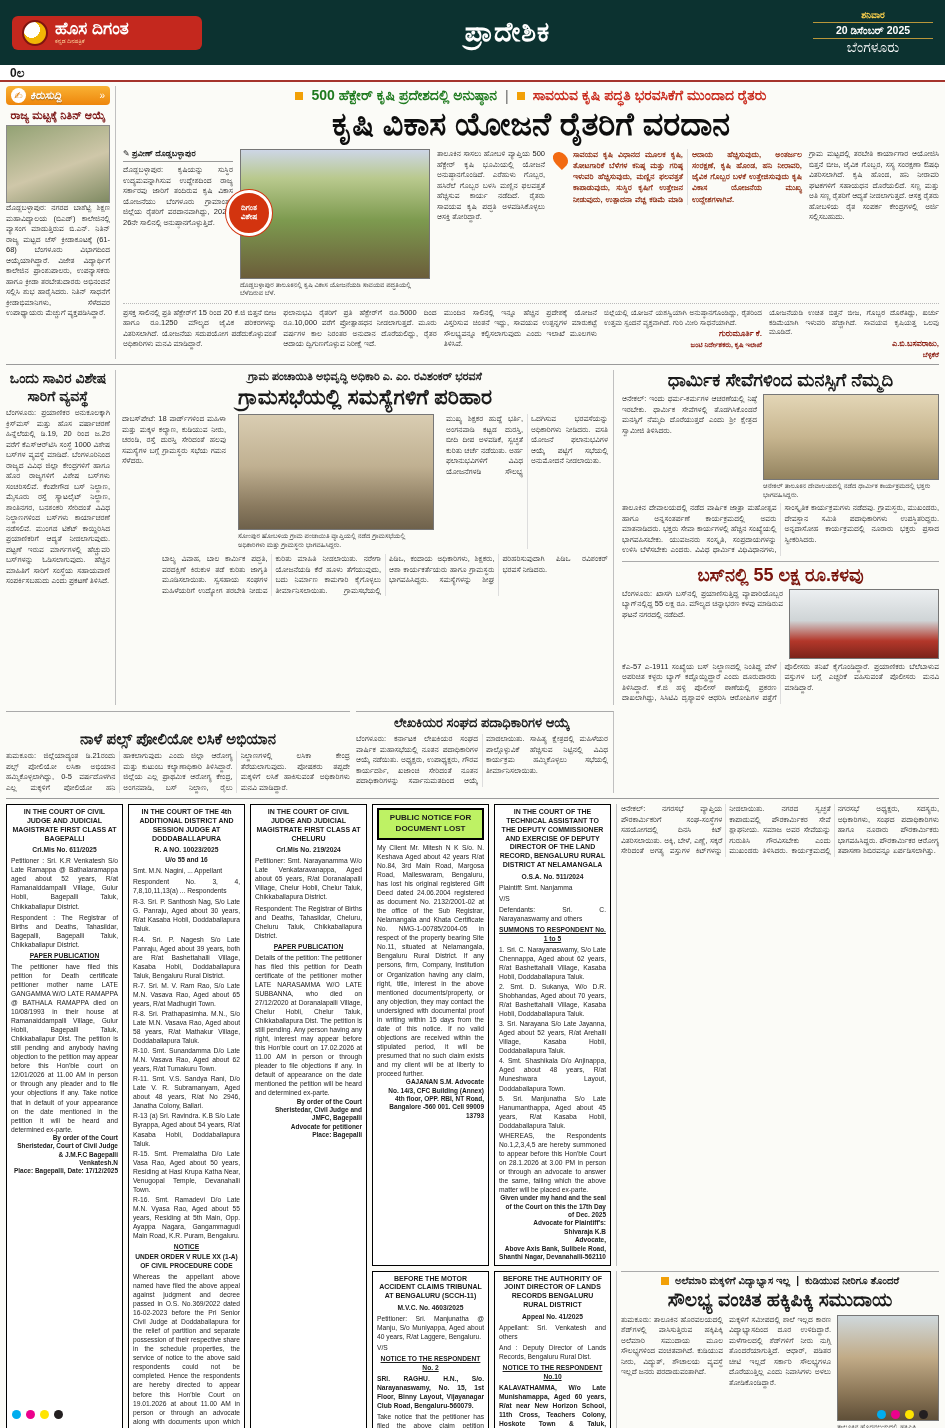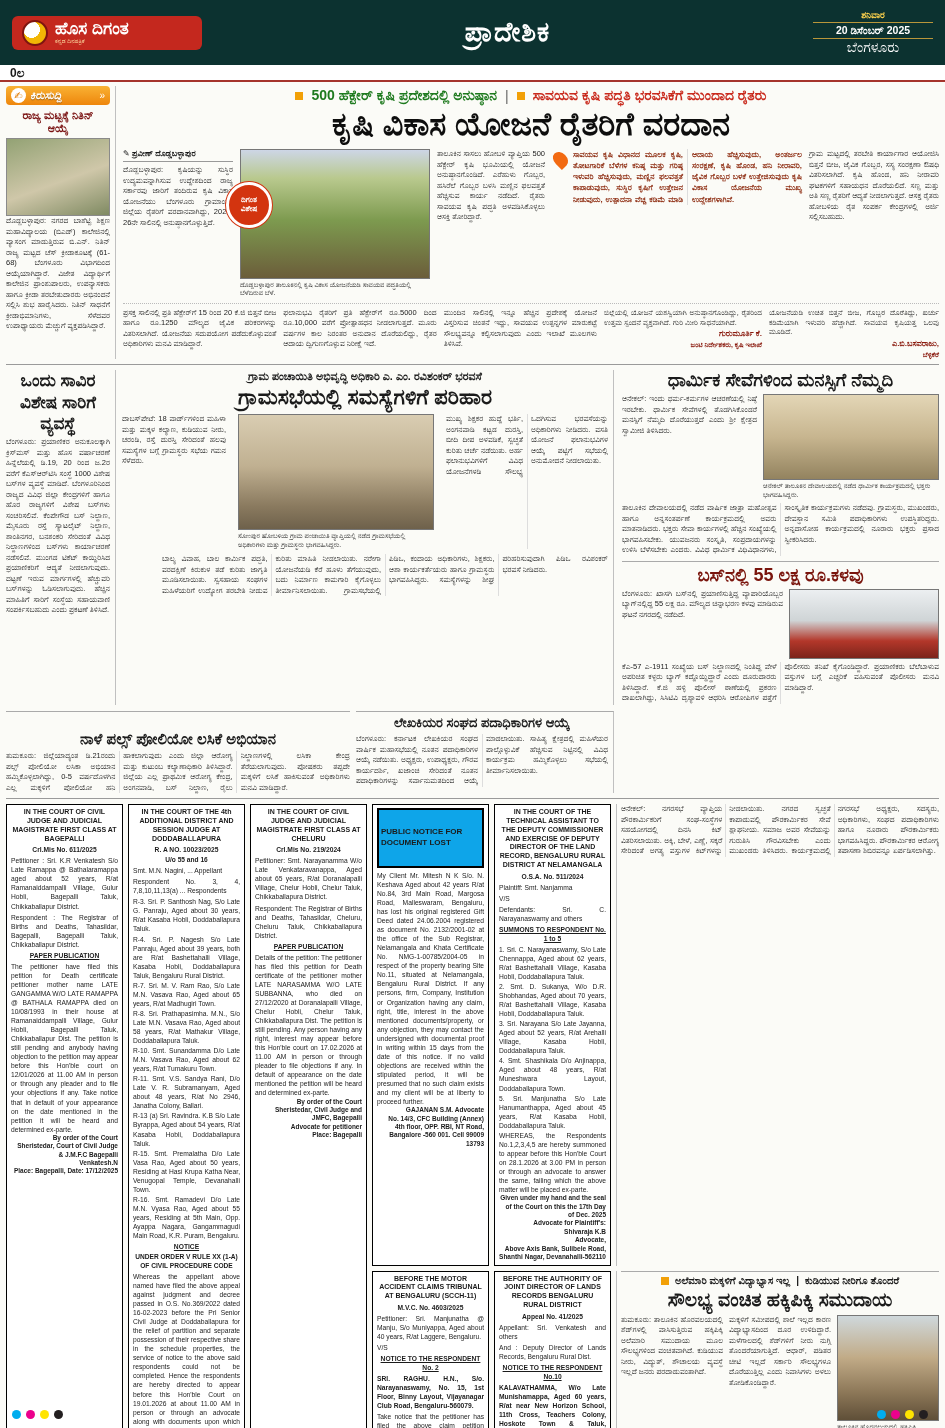--- a/index.html
+++ b/index.html
@@ -23,46 +23,46 @@
   .bt { font-size:7.5px; line-height:1.4; text-align:justify; color:#1c1c1c; }
   .cap { font-size:6.7px; line-height:1.25; color:#222; margin-top:2px; }
 
   
   .row-top { display:flex; gap:7px; border-bottom:1.5px solid #9a9a9a; padding-bottom:5px; }
   .sidebar { width:110px; flex:none; border-right:1px solid #c0c0c0; padding-right:5px; }
   .kiru-label { display:flex; align-items:center; gap:4px; background:linear-gradient(180deg,#f9b234,#ee860c); border-radius:4px; padding:2px 5px; margin-bottom:4px; }
   .kiru-hand { width:15px; height:15px; background:#fff; border-radius:50%; color:#e07b00; font-size:10px; line-height:15px; text-align:center; flex:none; }
   .kiru-text { color:#fff; font-weight:800; font-size:11px; font-style:italic; text-shadow:0 1px 1px rgba(0,0,0,.35); }
   .kiru-chev { color:#fff; font-size:10px; margin-left:auto; }
-  .sb-head { text-align:center; font-weight:800; font-size:11px; color:#7a1212; margin:3px 12px; line-height:1.2; }
+  .sb-head { text-align:center; font-weight:800; font-size:11px; color:#7a1212; margin:3px 0; line-height:1.2; }
   .sb-photo { height:78px; background:linear-gradient(160deg,#93a274 0%,#cfc7a9 55%,#7f8a62 100%); border:1px solid #8a8a8a; }
   .lead { flex:1; min-width:0; }
   .kicker { display:flex; justify-content:center; align-items:center; gap:8px; margin:1px 0 2px; }
   .kick-bullet { width:8px; height:8px; background:#f2a007; flex:none; }
   .kick-left { color:#1e7a1e; font-weight:800; font-size:14px; }
   .kick-right { color:#c92a1d; font-weight:800; font-size:14px; }
   .kick-sep { color:#666; font-size:14px; }
   .lead-headline { text-align:center; font-size:32px; font-weight:800; color:#0e0e0e; margin:1px 0 6px; }
   .lead-body { display:grid; grid-template-columns:110px 190px 108px 250px 1fr; gap:7px; }
   .byline { font-weight:bold; font-size:8px; border-bottom:1px solid #999; margin-bottom:3px; padding-bottom:2px; }
   .lead-photo { height:130px; border:1px solid #777; position:relative;
     background:linear-gradient(180deg,#cdd6e6 0%,#b9c98e 22%,#7d9a4f 55%,#6b5d3a 100%); }
-  .badge { position:absolute; left:-15px; top:32px; width:46px; height:46px; border-radius:50%; background:#d3340f; border:3px solid #fff; box-shadow:0 0 0 1px #d3340f; color:#fff; display:flex; flex-direction:column; align-items:center; justify-content:center; font-size:7.5px; font-weight:bold; line-height:1.15; text-align:center; }
+  .badge { position:absolute; left:-15px; top:40px; width:46px; height:46px; border-radius:50%; background:#d3340f; border:3px solid #fff; box-shadow:0 0 0 1px #d3340f; color:#fff; display:flex; flex-direction:column; align-items:center; justify-content:center; font-size:7.5px; font-weight:bold; line-height:1.15; text-align:center; }
   .highlight-box { position:relative; }
   .flame { width:13px; height:17px; background:#f26a12; border-radius:50% 50% 50% 0; transform:rotate(-45deg); float:left; margin:2px 6px 2px 2px; }
   .highlight { columns:2; column-gap:9px; column-rule:1px solid #ddd; font-size:7.7px; line-height:1.45; font-weight:bold; color:#8f2f14; text-align:justify; }
   .lead-bottom { display:grid; grid-template-columns:1fr 1fr 1fr 158px 170px; gap:7px; margin-top:5px; border-top:1px dotted #bbb; padding-top:4px; }
   .quote { font-size:7.3px; line-height:1.35; text-align:justify; }
   .q-name { font-weight:800; color:#8a1a0e; text-align:right; font-size:8px; margin-top:2px; }
   .q-role { font-weight:700; color:#8a1a0e; text-align:right; font-size:6.8px; }
 
   
   .grid-mid { display:grid; grid-template-columns:110px 228px 258px 1fr; grid-template-rows:auto auto; gap:6px; border-bottom:1.5px solid #9a9a9a; padding:5px 0; }
   .sb2 { grid-column:1; grid-row:1; border-right:1px solid #c0c0c0; padding-right:5px; }
-  .sb2-head { text-align:center; font-weight:800; font-size:17px; margin-bottom:3px; line-height:1.25; }
+  .sb2-head { text-align:center; font-weight:800; font-size:14px; margin-bottom:3px; line-height:1.25; }
   .gramsabha { grid-column:2 / 4; grid-row:1; border-right:1px solid #c0c0c0; padding-right:5px; min-height:335px; }
   .gs-kicker { text-align:center; font-weight:800; font-size:11px; }
   .gs-head { text-align:center; font-weight:800; font-size:21px; margin:2px 0 5px; }
   .gs-top { display:flex; gap:12px; }
   .gs-col1 { width:104px; flex:none; }
   .gs-photo-wrap { width:196px; flex:none; }
   .gs-photo { height:116px; border:1px solid #777;
     background:linear-gradient(180deg,#d9cdb2 0%,#c0b091 45%,#8a7a5f 80%,#6e614b 100%); }
   .gs-right { flex:1; columns:2; column-gap:8px; column-rule:1px solid #ddd; }
   .gs-bottom { columns:4; column-gap:8px; column-rule:1px solid #ddd; margin-top:5px;margin-left:40px; }
@@ -93,21 +93,21 @@
   .grid-bottom { display:grid; grid-template-columns:117px 117px 117px 117px 117px 1fr; grid-template-rows:minmax(284px,auto) minmax(250px,auto); gap:5px; padding-top:5px; }
   .notice { border:1px solid #000; padding:3px 4px; font-size:6.7px; line-height:1.35; text-align:justify; height:100%; overflow:hidden; background:#fff; }
   .n-court { font-weight:bold; text-align:center; font-size:7px; line-height:1.25; }
   .n-case { font-weight:bold; text-align:center; margin:2px 0; }
   .n-party { margin-bottom:2px; }
   .n-shead { font-weight:bold; text-align:center; text-decoration:underline; margin:2px 0; }
   .n-shead2 { font-weight:bold; text-align:center; margin:1px 0; font-size:6.6px; }
   .n-resp-bold { font-weight:bold; margin-bottom:2px; }
   .rline { margin-bottom:1px; }
   .fline { font-weight:bold; text-align:right; font-size:6.5px; line-height:1.3; }
-  .pn-box { border:2px solid #000; background:#0ea5e9; font-weight:800; text-align:left; font-size:8px; padding:17px 2px; margin-bottom:3px; }
+  .pn-box { border:2px solid #000; background:#bef264; font-weight:800; text-align:center; font-size:8px; padding:3px 2px; margin-bottom:3px; }
   .pos-c1 { grid-column:1; grid-row:1/3; } .pos-c2 { grid-column:2; grid-row:1/3; } .pos-c3 { grid-column:3; grid-row:1/3; }
   .pos-c4a { grid-column:4; grid-row:1; } .pos-c4b { grid-column:4; grid-row:2; }
   .pos-c5a { grid-column:5; grid-row:1; } .pos-c5b { grid-column:5; grid-row:2; }
   .pos-right1 { grid-column:6; grid-row:1; padding-left:4px; border-left:1px solid #c0c0c0; }
   .pos-right2 { grid-column:6; grid-row:2; padding-left:4px; border-left:1px solid #c0c0c0; }
   .po-head { text-align:center; font-weight:800; font-size:17px; margin-bottom:4px; }
   .po-body { columns:3; column-gap:7px; column-rule:1px solid #ddd; }
   .so-kicker { display:flex; justify-content:center; align-items:center; gap:6px; font-weight:800; font-size:10px; border-top:1px solid #aaa; padding-top:3px; }
   .so-head { text-align:center; font-weight:800; font-size:19px; margin:2px 0 4px; }
   .so-grid { display:flex; gap:6px; }

